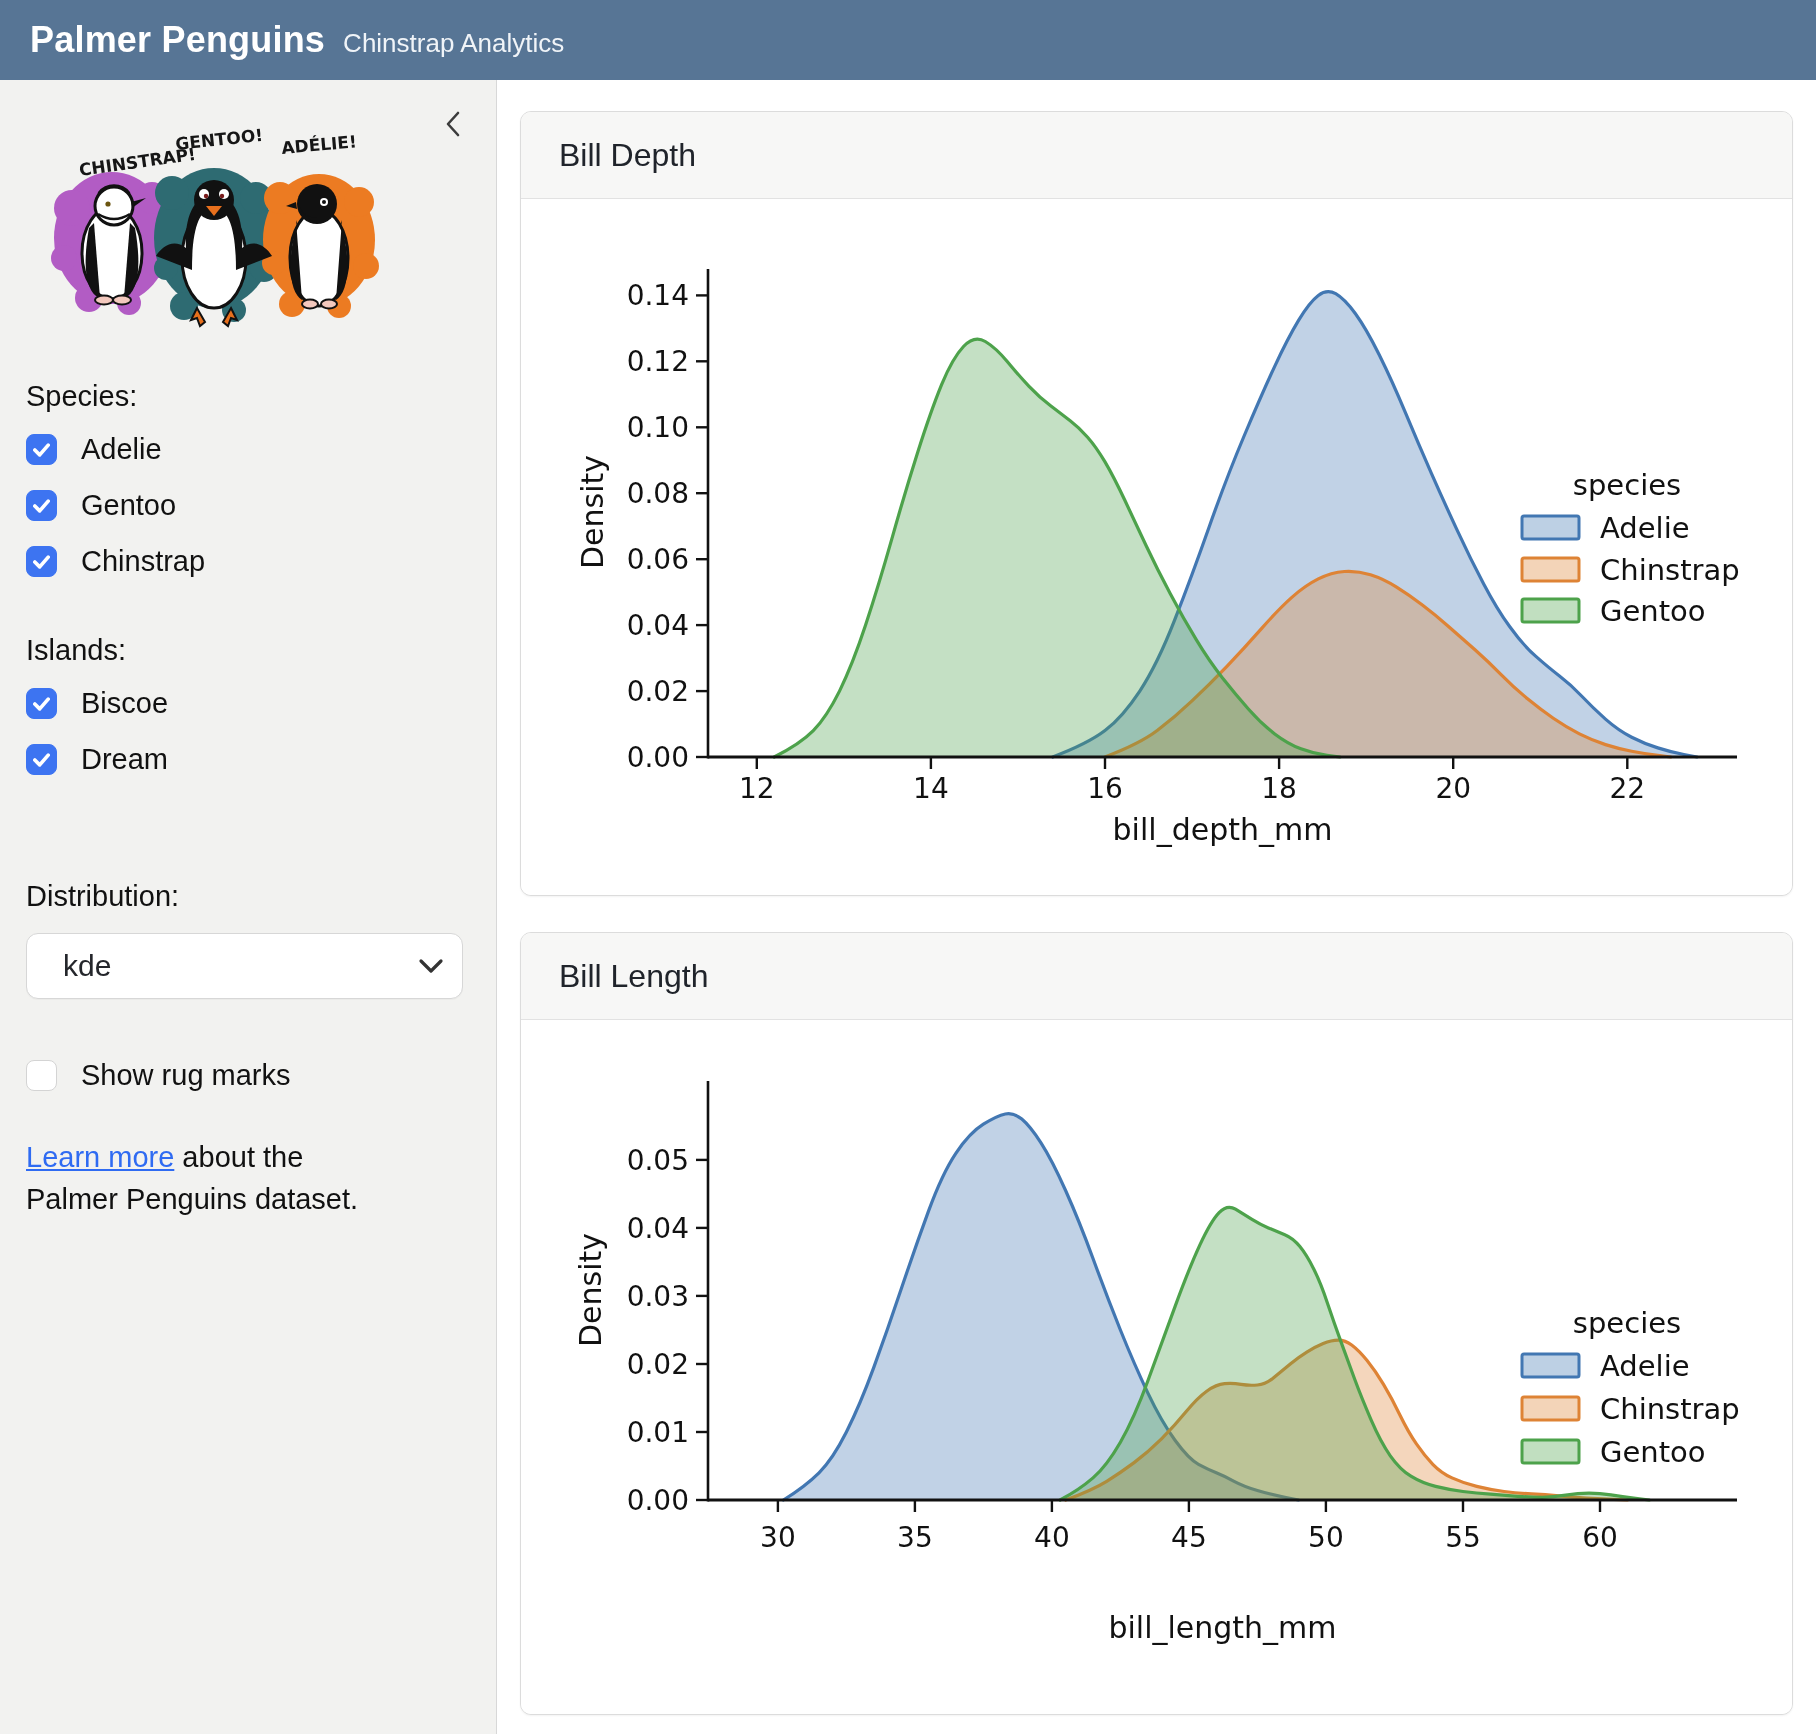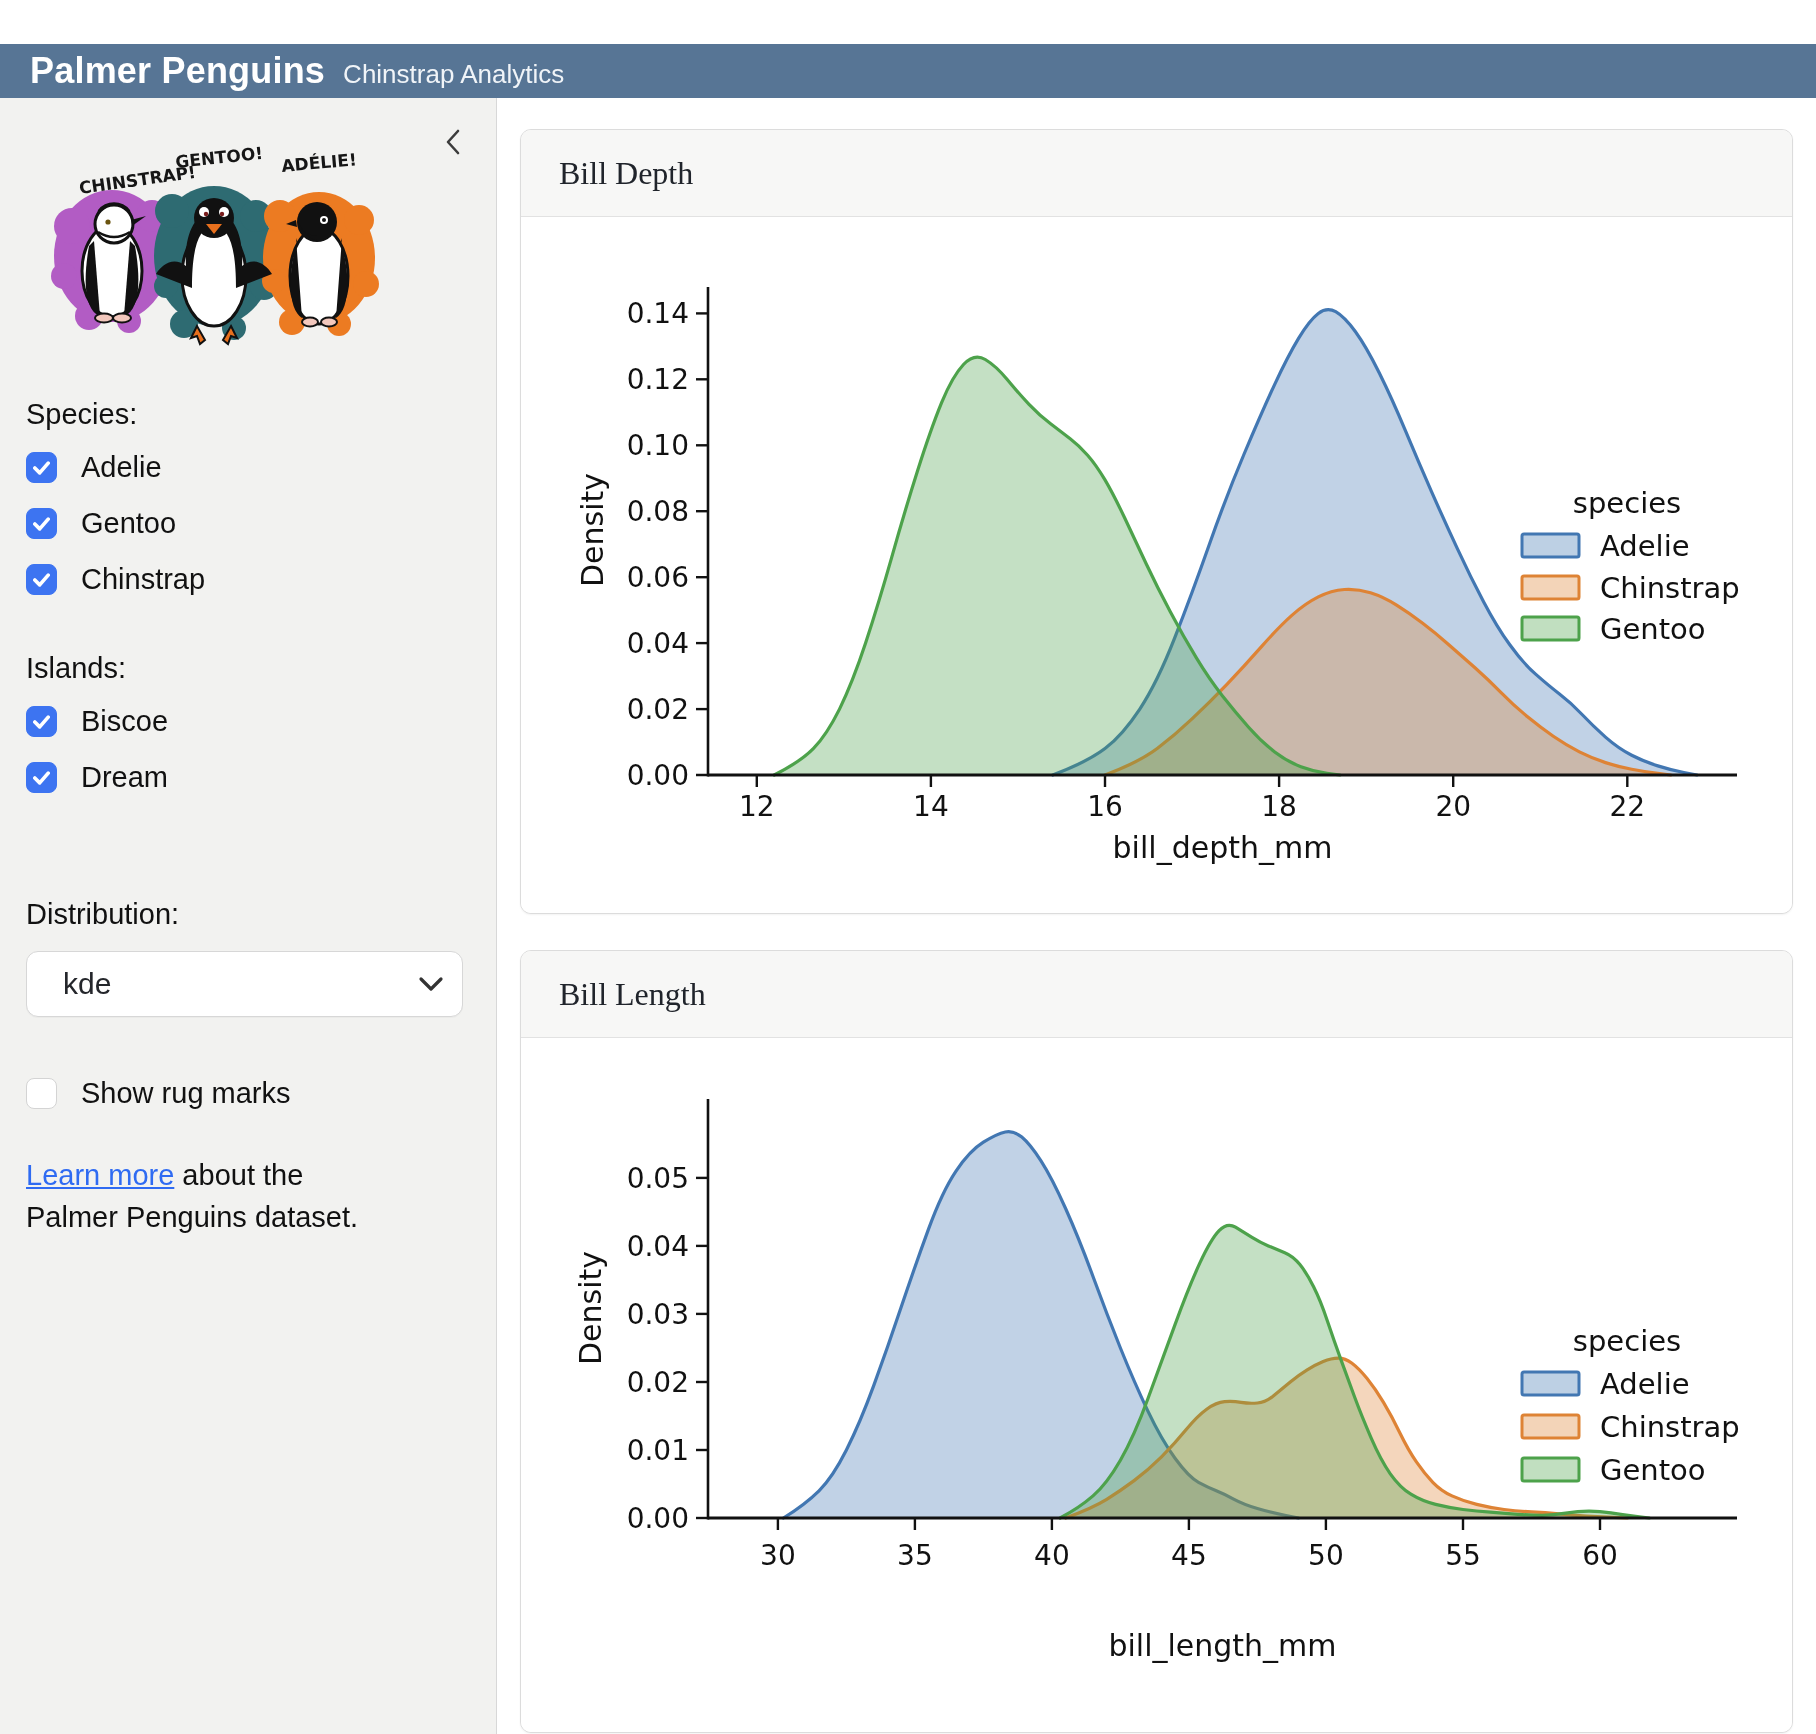--- a/index.html
+++ b/index.html
@@ -1,19 +1,19 @@
 <!DOCTYPE html>
 <html><head>
 <meta charset="utf-8">
 <style>
   * { margin:0; padding:0; box-sizing:border-box; }
   html,body { width:1816px; height:1734px; background:#ffffff; font-family:"Liberation Sans",sans-serif; overflow:hidden; }
 
   
-  .app-header { height:54px; background:#577595; display:flex; align-items:center; padding:0 30px; gap:18px;margin-top:44px; }
+  .app-header { height:80px; background:#577595; display:flex; align-items:center; padding:0 30px; gap:18px; }
   .app-title { color:#ffffff; font-size:36px; font-weight:600; letter-spacing:.2px; }
   .app-subtitle { color:#f0f4f8; font-size:26px; font-weight:400; margin-top:6px; }
 
   
   .layout { display:flex; height:1660px; }
   .sidebar { width:497px; min-width:497px; background:#f2f2f0; border-right:1px solid #d8d8d8; position:relative; padding:16px 26px 0 26px; }
   .main { flex:1; padding:31px 23px 0 23px; background:#ffffff; }
 
   .collapse-btn { position:absolute; top:24px; right:26px; width:34px; height:40px; display:flex; align-items:center; justify-content:center; cursor:pointer; background:transparent; border:none; }
   .collapse-btn svg { stroke:#3c3c3c; stroke-width:2.6; fill:none; stroke-linecap:round; stroke-linejoin:round; }
@@ -38,21 +38,21 @@
   .select-box svg { stroke:#333; stroke-width:3.2; fill:none; stroke-linecap:round; stroke-linejoin:round; }
 
   .rug-row { margin-top:60px; margin-bottom:0; }
 
   .sidebar-footer { margin-top:44px; font-size:29px; color:#111; line-height:1.45; width:350px; }
   .sidebar-footer a { color:#2f6bf2; text-decoration:underline; cursor:pointer; }
 
   
   .card { width:1273px; border:1px solid #dcdcdc; border-radius:11px; background:#ffffff; box-shadow:0 1px 2px rgba(0,0,0,.05); overflow:hidden; }
   .card + .card { margin-top:36px; }
-  .card-header { background:#f7f7f6; border-bottom:1px solid #e2e2e2; height:87px; display:flex; align-items:center; padding:0 38px;font-family:Liberation Serif, serif; }
+  .card-header { background:#f7f7f6; border-bottom:1px solid #e2e2e2; height:87px; display:flex; align-items:center; padding:0 38px; }
   .card-title { font-size:32px; color:#20242b; font-weight:500; }
   .card-body { background:#ffffff; }
   .card-body svg.chart { display:block; font-family:"DejaVu Sans",sans-serif; }
   .body-1 { height:696px; }
   .body-2 { height:694px; }
 </style>
 </head>
 <body>
 
 <header class="app-header">

